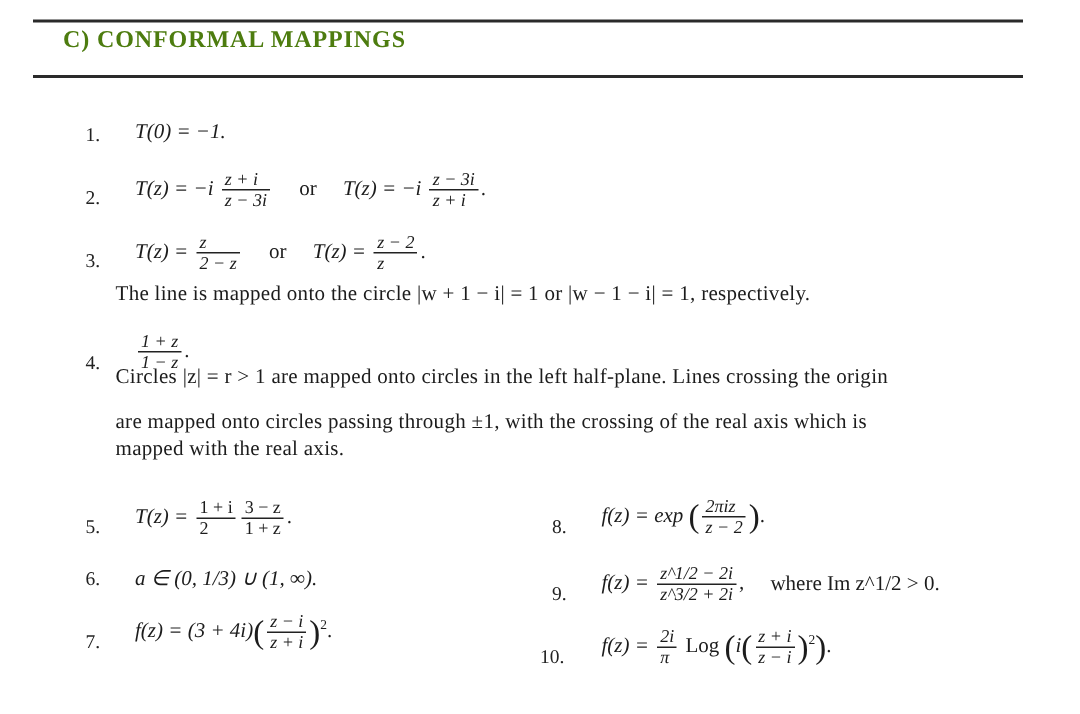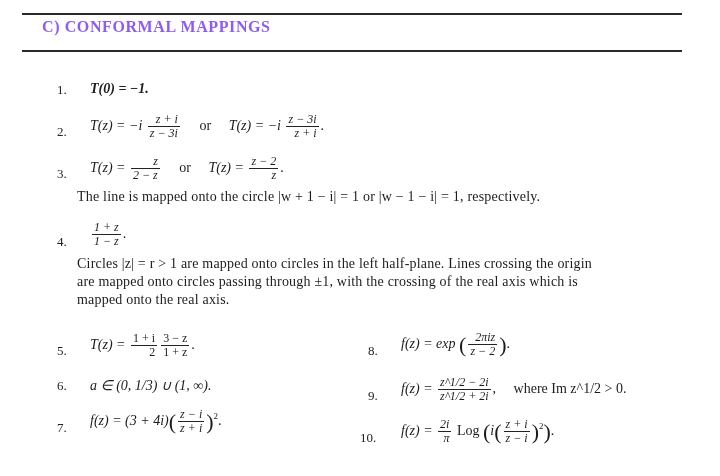--- a/index.html
+++ b/index.html
@@ -3,41 +3,41 @@
 <meta charset="utf-8">
 <style>
   html, body { margin:0; padding:0; }
   body {
     width:720px; height:476px; background:#ffffff; position:relative; overflow:hidden;
     font-family: "DejaVu Serif", "Liberation Serif", serif; color:#1a1a1a;
   }
   .rule { position:absolute; left:22px; width:660px; height:2px; background:#2a2a2a; }
   .title {
     position:absolute; left:42px; top:18px; font-family:"Liberation Serif", serif;
-    font-weight:bold; font-size:16px; letter-spacing:0.6px; color:#8b5cf6;
+    font-weight:bold; font-size:16px; letter-spacing:0.6px; color:#4d7c0f;
   }
   .item { position:absolute; font-family:"Liberation Serif", serif; font-size:14px; color:#1c1c1c; white-space:nowrap; }
   .num { position:absolute; font-family:"Liberation Serif", serif; font-size:13px; color:#222; }
   .m { font-style:italic; }
-  .frac { display:inline-block; vertical-align:middle; text-align:right; margin:0 2px; font-size:12px; line-height:13px; }
+  .frac { display:inline-block; vertical-align:middle; text-align:left; margin:0 2px; font-size:12px; line-height:13px; }
   .frac .n { display:block; padding:0 2px; border-bottom:1px solid #222; }
   .frac .d { display:block; padding:0 2px; }
   .big { font-size:22px; vertical-align:middle; line-height:14px; }
   .para { position:absolute; font-family:"Liberation Serif", serif; font-size:14px; line-height:18px; color:#1c1c1c; letter-spacing:0.2px; }
   sup { font-size:9px; }
 </style>
 </head>
 <body>
 
 <div class="rule" style="top:13px;"></div>
 <div class="title">C) CONFORMAL MAPPINGS</div>
 <div class="rule" style="top:50px;"></div>
 
 <div class="num" style="left:57px;top:82px;">1.</div>
-<div class="item m" style="left:90px;top:81px;font-weight:bold;">T(0) = −1.</div>
+<div class="item m" style="left:90px;top:81px;">T(0) = −1.</div>
 
 <div class="num" style="left:57px;top:124px;">2.</div>
 <div class="item" style="left:90px;top:113px;">
   <span class="m">T(z) = −i</span>
   <span class="frac m"><span class="n">z + i</span><span class="d">z − 3i</span></span>
   <span style="margin:0 14px;">or</span>
   <span class="m">T(z) = −i</span>
   <span class="frac m"><span class="n">z − 3i</span><span class="d">z + i</span></span><span>.</span>
 </div>
 
@@ -48,23 +48,23 @@
   <span style="margin:0 14px;">or</span>
   <span class="m">T(z) =</span>
   <span class="frac m"><span class="n">z − 2</span><span class="d">z</span></span><span>.</span>
 </div>
 <div class="para" style="left:77px;top:188px;">The line is mapped onto the circle |w + 1 − i| = 1 or |w − 1 − i| = 1, respectively.</div>
 
 <div class="num" style="left:57px;top:234px;">4.</div>
 <div class="item" style="left:90px;top:221px;">
   <span class="frac m"><span class="n">1 + z</span><span class="d">1 − z</span></span><span>.</span>
 </div>
-<div class="para" style="left:77px;top:255px;">Circles |z| = r &gt; 1 are mapped onto circles in the left half-plane. Lines crossing the origin</div>
+<div class="para" style="left:77px;top:243px;">Circles |z| = r &gt; 1 are mapped onto circles in the left half-plane. Lines crossing the origin</div>
 <div class="para" style="left:77px;top:273px;">are mapped onto circles passing through ±1, with the crossing of the real axis which is</div>
-<div class="para" style="left:77px;top:291px;">mapped onto the real axis.</div>
+<div class="para" style="left:77px;top:291px;">mapped with the real axis.</div>
 
 <div class="num" style="left:57px;top:343px;">5.</div>
 <div class="item" style="left:90px;top:332px;">
   <span class="m">T(z) =</span>
   <span class="frac"><span class="n">1 + i</span><span class="d">2</span></span><span class="frac"><span class="n">3 − z</span><span class="d">1 + z</span></span><span>.</span>
 </div>
 
 <div class="num" style="left:57px;top:378px;">6.</div>
 <div class="item m" style="left:90px;top:377px;">a ∈ (0, 1/3) ∪ (1, ∞).</div>
 
@@ -74,21 +74,21 @@
 </div>
 
 <div class="num" style="left:368px;top:343px;">8.</div>
 <div class="item" style="left:401px;top:331px;">
   <span class="m">f(z) = exp</span> <span class="big">(</span><span class="frac m"><span class="n">2πiz</span><span class="d">z − 2</span></span><span class="big">)</span><span>.</span>
 </div>
 
 <div class="num" style="left:368px;top:388px;">9.</div>
 <div class="item" style="left:401px;top:376px;">
   <span class="m">f(z) =</span>
-  <span class="frac m"><span class="n">z^1/2 − 2i</span><span class="d">z^1/2 + 2i</span></span><span>,</span>
+  <span class="frac m"><span class="n">z^1/2 − 2i</span><span class="d">z^3/2 + 2i</span></span><span>,</span>
   <span style="margin-left:14px;">where Im z^1/2 &gt; 0.</span>
 </div>
 
 <div class="num" style="left:360px;top:430px;">10.</div>
 <div class="item" style="left:401px;top:418px;">
   <span class="m">f(z) =</span>
   <span class="frac m"><span class="n">2i</span><span class="d">π</span></span>
   <span>Log</span> <span class="big">(</span><span class="m">i</span><span class="big">(</span><span class="frac m"><span class="n">z + i</span><span class="d">z − i</span></span><span class="big">)</span><sup>2</sup><span class="big">)</span><span>.</span>
 </div>
 

